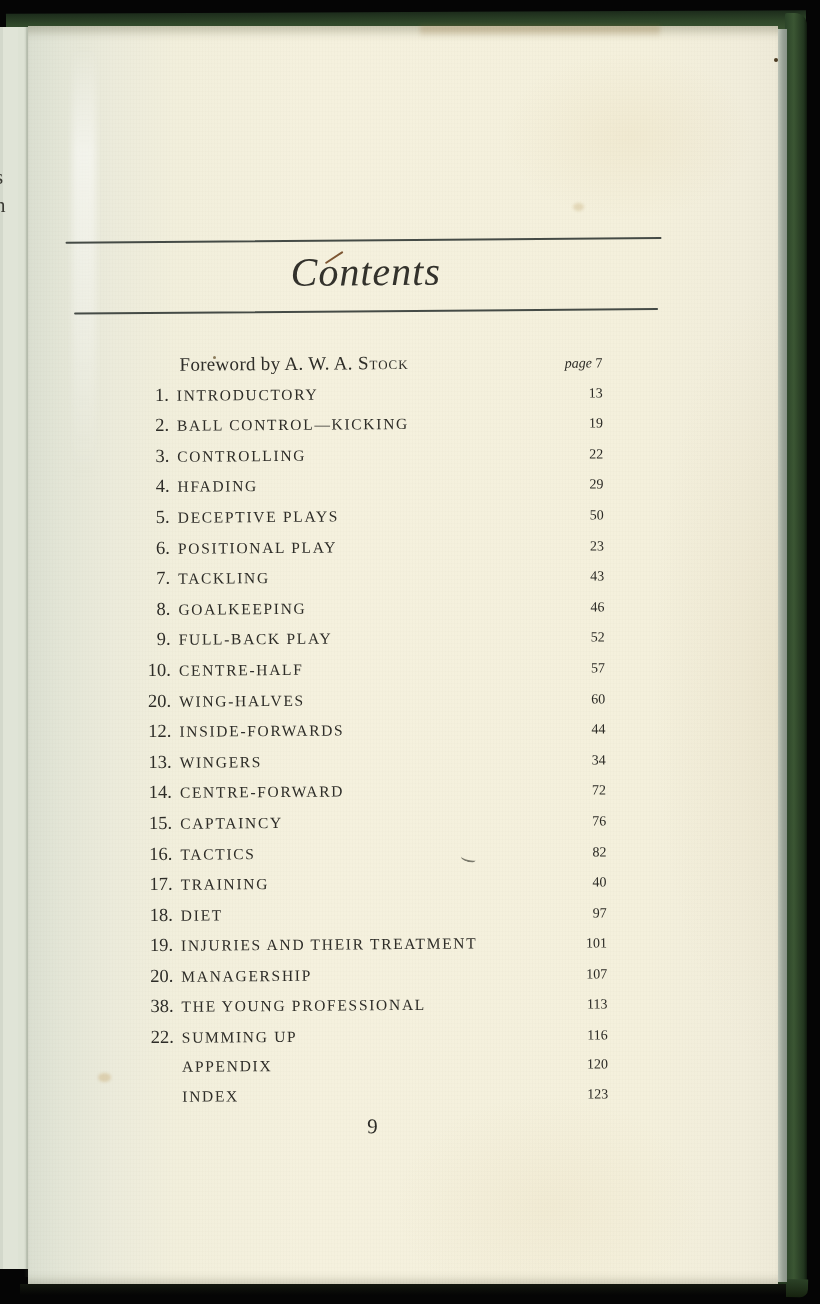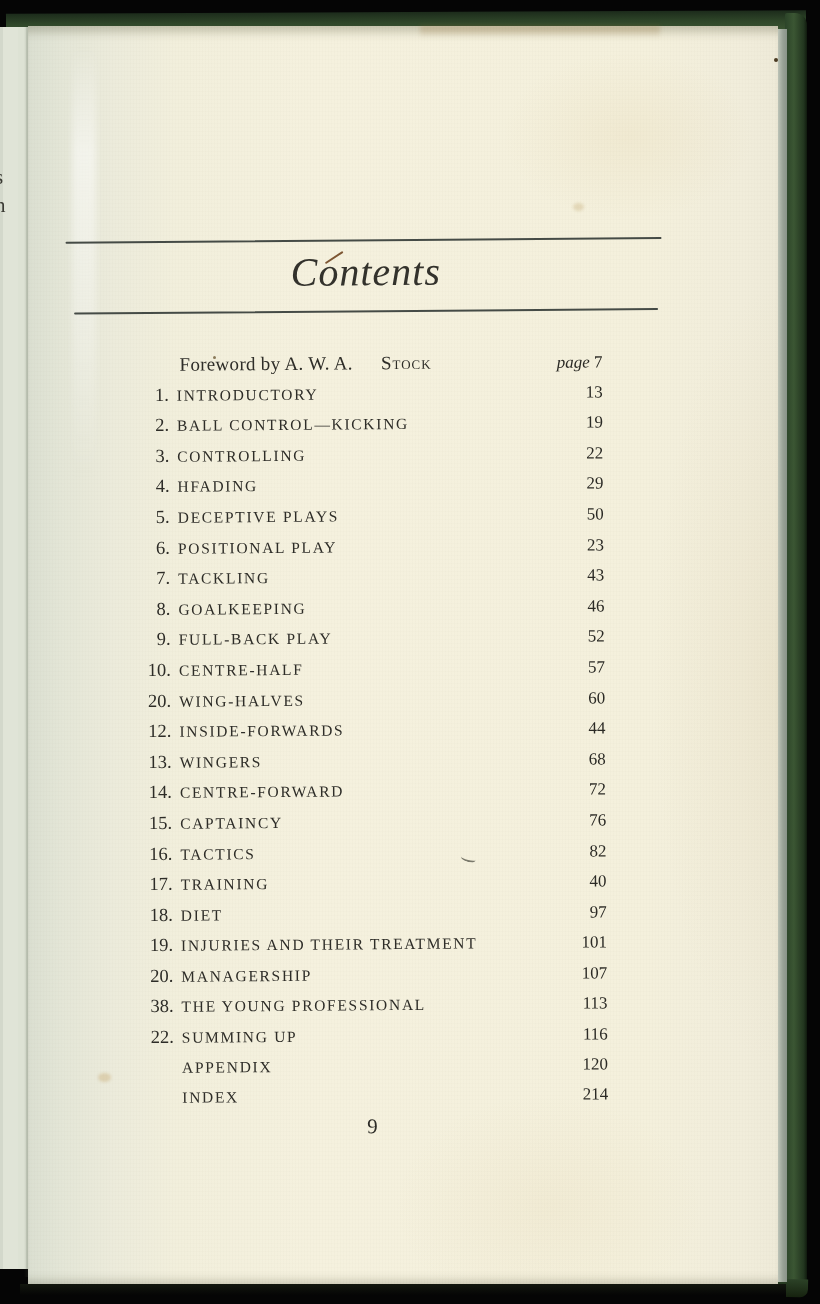--- a/index.html
+++ b/index.html
@@ -75,24 +75,24 @@
   .rule-1 { left:40px; top:213px; width:596px; }
   .rule-2 { left:48px; top:284px; width:584px; }
   .page-title {
     position:absolute; left:0; top:222px; width:680px; text-align:center;
     font-style:italic; font-size:40px; letter-spacing:1px; color:#33322c;
   }
   .toc { position:absolute; left:108px; top:326px; width:468px; }
   .row { display:flex; align-items:baseline; height:30.6px; }
   .num { width:34px; text-align:right; font-size:18.5px; color:#2d2c27; }
   .ttl { flex:1; padding-left:8px; font-size:15.5px; letter-spacing:1.7px; color:#2e2d28; }
-  .pg  { width:44px; text-align:right; font-size:17px; color:#2b2a25; }
+  .pg  { width:44px; text-align:right; font-size:14px; color:#2b2a25; }
   .fw .ttl { font-size:19px; letter-spacing:0.3px; padding-left:11px; }
   .fw .pg { width:auto; white-space:nowrap; }
-  .sc { font-variant:small-caps; letter-spacing:1px;margin-left:23px; }
+  .sc { font-variant:small-caps; letter-spacing:1px; }
   .pgw { font-style:italic; }
   .folio {
     position:absolute; left:0; top:1088px; width:680px; text-align:center;
     font-size:21px; color:#2d2c27;
   }
   
   .stain-top { position:absolute; left:392px; top:0; width:240px; height:12px;
     background:linear-gradient(180deg,rgba(150,110,50,0.30),rgba(150,110,50,0)); filter:blur(2px); }
   .spot-a { position:absolute; left:545px; top:177px; width:11px; height:8px; border-radius:50%;
     background:rgba(170,130,60,0.22); filter:blur(1.5px); }
@@ -216,21 +216,21 @@
 
   <div class="row">
     <span class="num">12.</span>
     <span class="ttl">INSIDE-FORWARDS</span>
     <span class="pg">44</span>
   </div>
 
   <div class="row">
     <span class="num">13.</span>
     <span class="ttl">WINGERS</span>
-    <span class="pg">68</span>
+    <span class="pg">34</span>
   </div>
 
   <div class="row">
     <span class="num">14.</span>
     <span class="ttl">CENTRE-FORWARD</span>
     <span class="pg">72</span>
   </div>
 
   <div class="row">
     <span class="num">15.</span>
@@ -282,20 +282,20 @@
 
   <div class="row">
     <span class="num"></span>
     <span class="ttl">APPENDIX</span>
     <span class="pg">120</span>
   </div>
 
   <div class="row">
     <span class="num"></span>
     <span class="ttl">INDEX</span>
-    <span class="pg">214</span>
+    <span class="pg">123</span>
   </div>
 </div>
 
     <div class="folio">9</div>
   </div>
 
 </div>
 
 </body></html>

